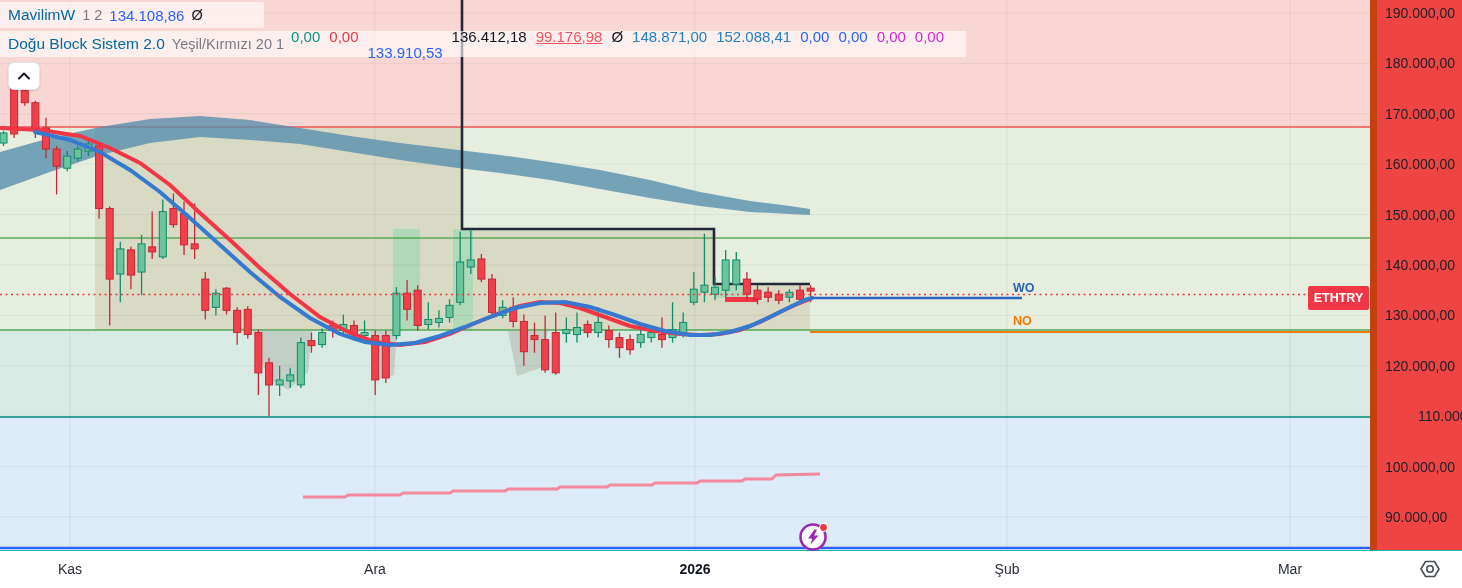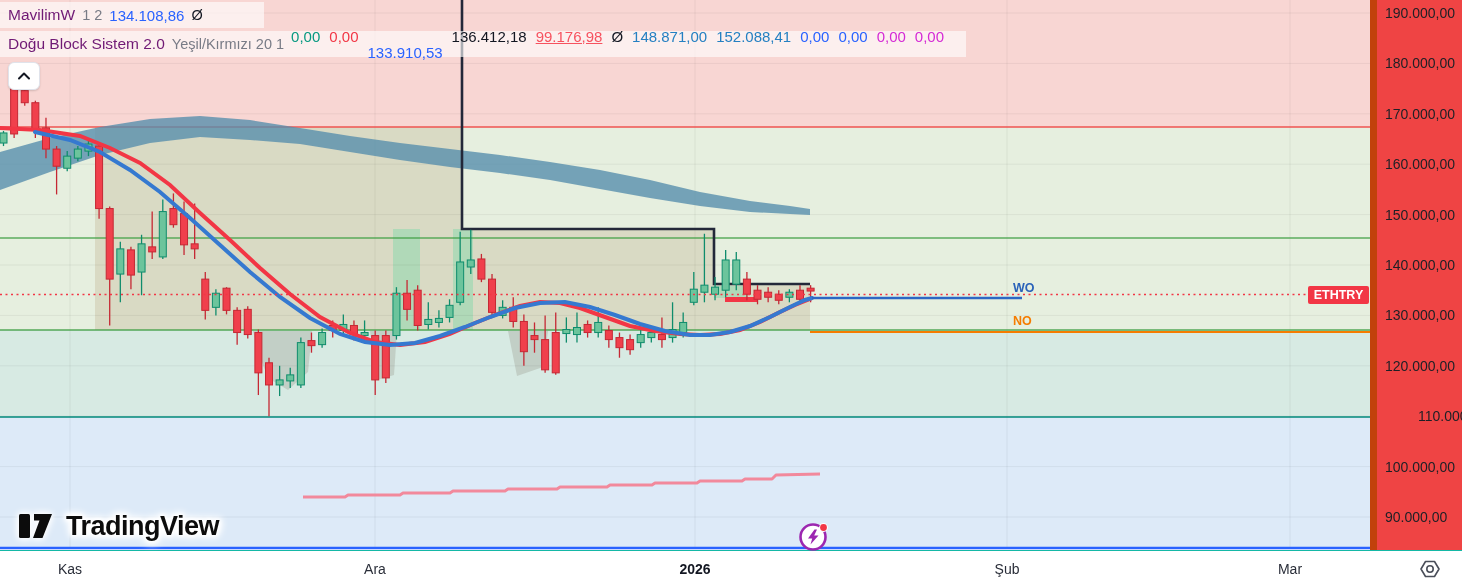--- a/index.html
+++ b/index.html
@@ -4,37 +4,37 @@
 <style>
   html,body{margin:0;padding:0;background:#fff;}
   #stage{position:relative;width:1462px;height:588px;overflow:hidden;
          font-family:"Liberation Sans","DejaVu Sans",sans-serif;background:#fff;}
   #plot-svg{position:absolute;left:0;top:0;}
   
   .legend-row{position:absolute;left:0;display:flex;align-items:center;gap:7px;
       padding:0 8px;height:26px;background:rgba(255,255,255,0.62);white-space:nowrap;}
   #legend-row1{top:2px;width:248px;}
   #legend-row2{top:31px;width:950px;}
-  .lg-title{font-size:15.5px;color:#701a75;}
+  .lg-title{font-size:15.5px;color:#0369a1;}
   .lg-params{font-size:14.5px;color:#787b86;}
   .lg-val{font-size:15px;}
   
   #collapse-btn{position:absolute;left:8px;top:62px;width:30px;height:26px;background:#fff;
       border:1px solid #e0e3eb;border-radius:6px;box-shadow:0 1px 2px rgba(0,0,0,.15);
       display:flex;align-items:center;justify-content:center;cursor:pointer;}
   
   #price-axis{position:absolute;left:1370px;top:0;width:92px;height:550px;background:#ef4444;
       border-left:7px solid #c2410c;}
   .price-tick{position:absolute;left:8px;font-size:14px;color:#1d2026;transform:translateY(-50%);}
   #time-axis{position:absolute;left:0;top:550px;width:1462px;height:38px;background:#fff;
       border-top:1px solid #14b8a6;}
   .time-tick{position:absolute;top:10px;font-size:14px;color:#2a2e39;transform:translateX(-50%);}
   .time-tick.bold{font-weight:bold;color:#131722;}
   
-  #symbol-badge{position:absolute;left:1308px;top:286px;width:61px;height:18px;border-radius:2px;
+  #symbol-badge{position:absolute;left:1308px;top:286px;width:61px;height:24px;border-radius:2px;
       color:#fff;font-size:12.5px;font-weight:bold;display:flex;align-items:center;justify-content:center;}
   #price-badge{position:absolute;left:1371px;top:283px;width:91px;height:40px;border-radius:2px;
       color:#fff;text-align:center;}
   #price-badge .p{font-size:15px;font-weight:bold;line-height:20px;}
   #price-badge .c{font-size:13px;line-height:16px;color:#ffd3d3;}
   
   .side-label{position:absolute;font-size:12.5px;font-weight:bold;}
   
   #tv-logo{position:absolute;left:18px;top:508px;display:flex;align-items:center;gap:8px;
       filter:drop-shadow(0 0 3px #fff) drop-shadow(0 0 3px #fff);}
@@ -470,27 +470,20 @@
     </div>
 
   <div id="time-axis">
       <div class="time-tick" style="left: 70px;">Kas</div>
       <div class="time-tick" style="left: 375px;">Ara</div>
       <div class="time-tick bold" style="left: 695px;">2026</div>
       <div class="time-tick" style="left: 1007px;">Şub</div>
       <div class="time-tick" style="left: 1290px;">Mar</div>
     </div>
 
-  <div id="tv-logo">
-    <svg width="40" height="36" viewBox="0 0 40 36">
-      <rect x="1" y="6" width="11" height="24" rx="1.5" fill="#0c0c0c"></rect>
-      <path d="M16 6 H34 L24.5 30 H15 L21.5 12.5 H16 Z" fill="#0c0c0c"></path>
-    </svg>
-    <span id="tv-logo-text">TradingView</span>
-  </div>
 
   <div id="flash-icon">
     <svg width="36" height="36" viewBox="0 0 36 36">
       <circle cx="17" cy="19" r="12.5" fill="#fff" stroke="#9c27b0" stroke-width="2.6"></circle>
       <polygon points="18.5,11.5 12,20.5 16.2,20.5 14.5,26.5 22.5,17.5 18.2,17.5 21,11.5" fill="#9c27b0"></polygon>
       <circle cx="27.5" cy="9.5" r="4.4" fill="#fff"></circle>
       <circle cx="27.5" cy="9.5" r="3.4" fill="#f23645"></circle>
     </svg>
   </div>
 

